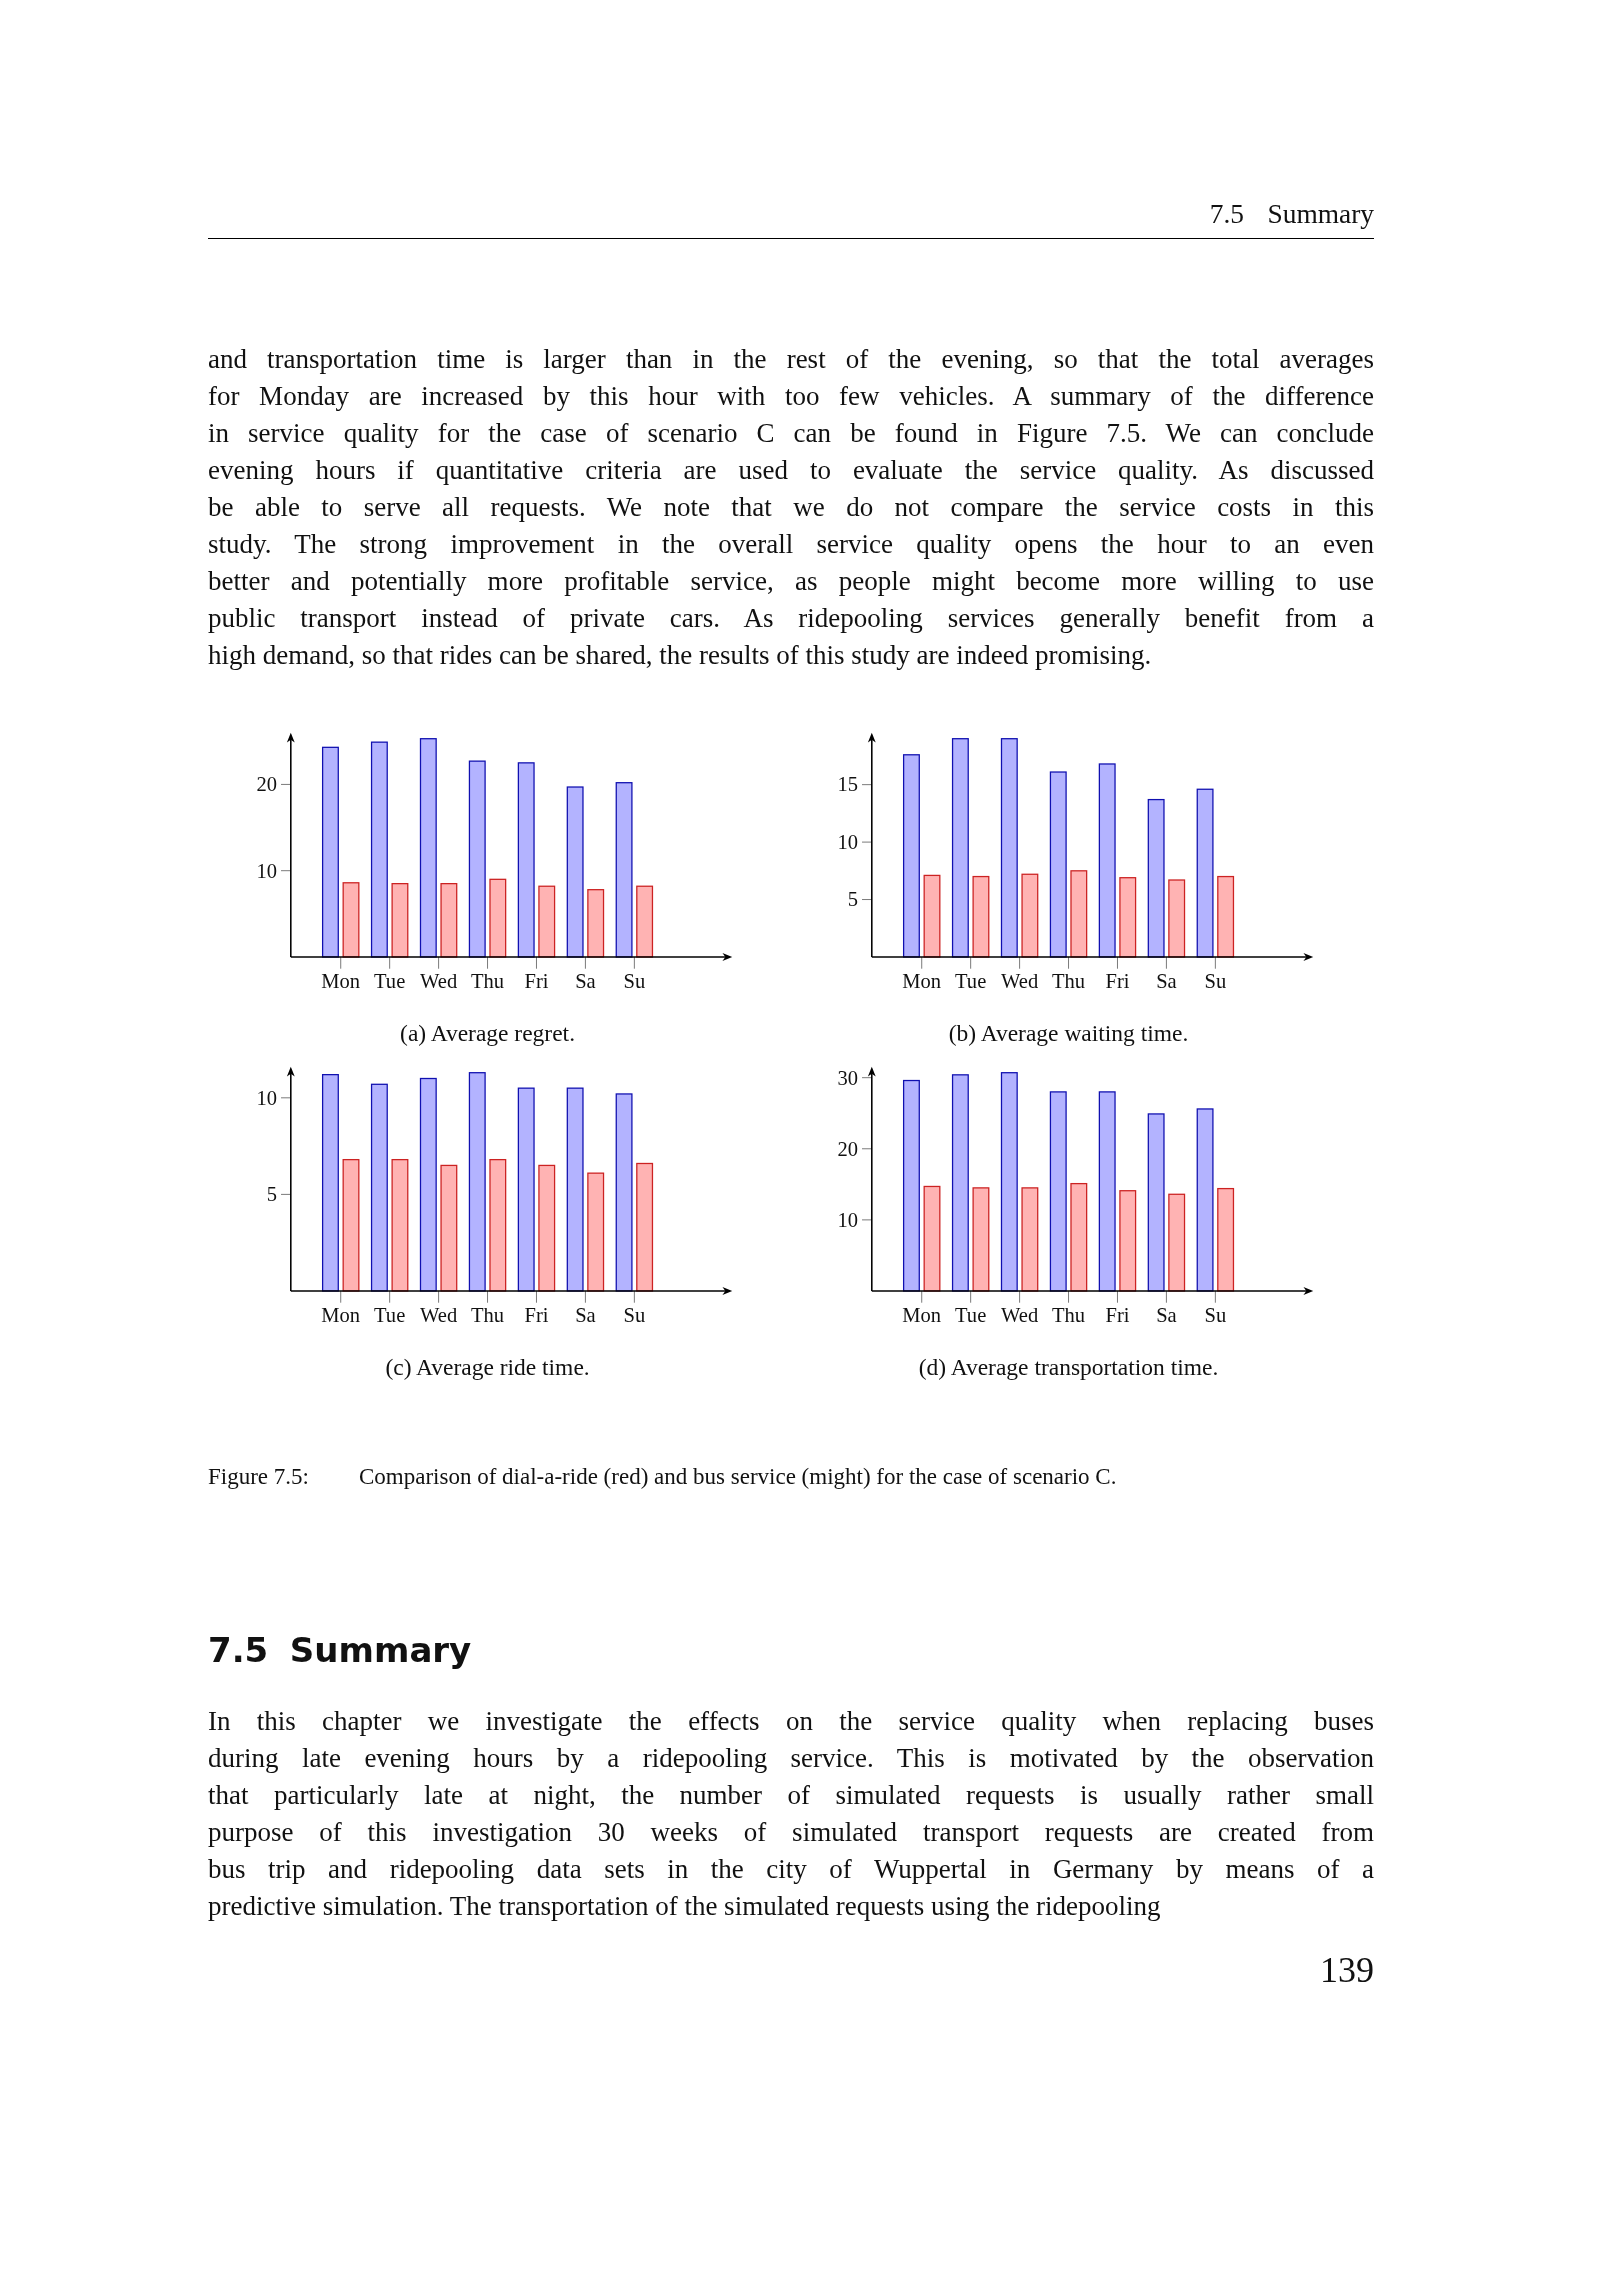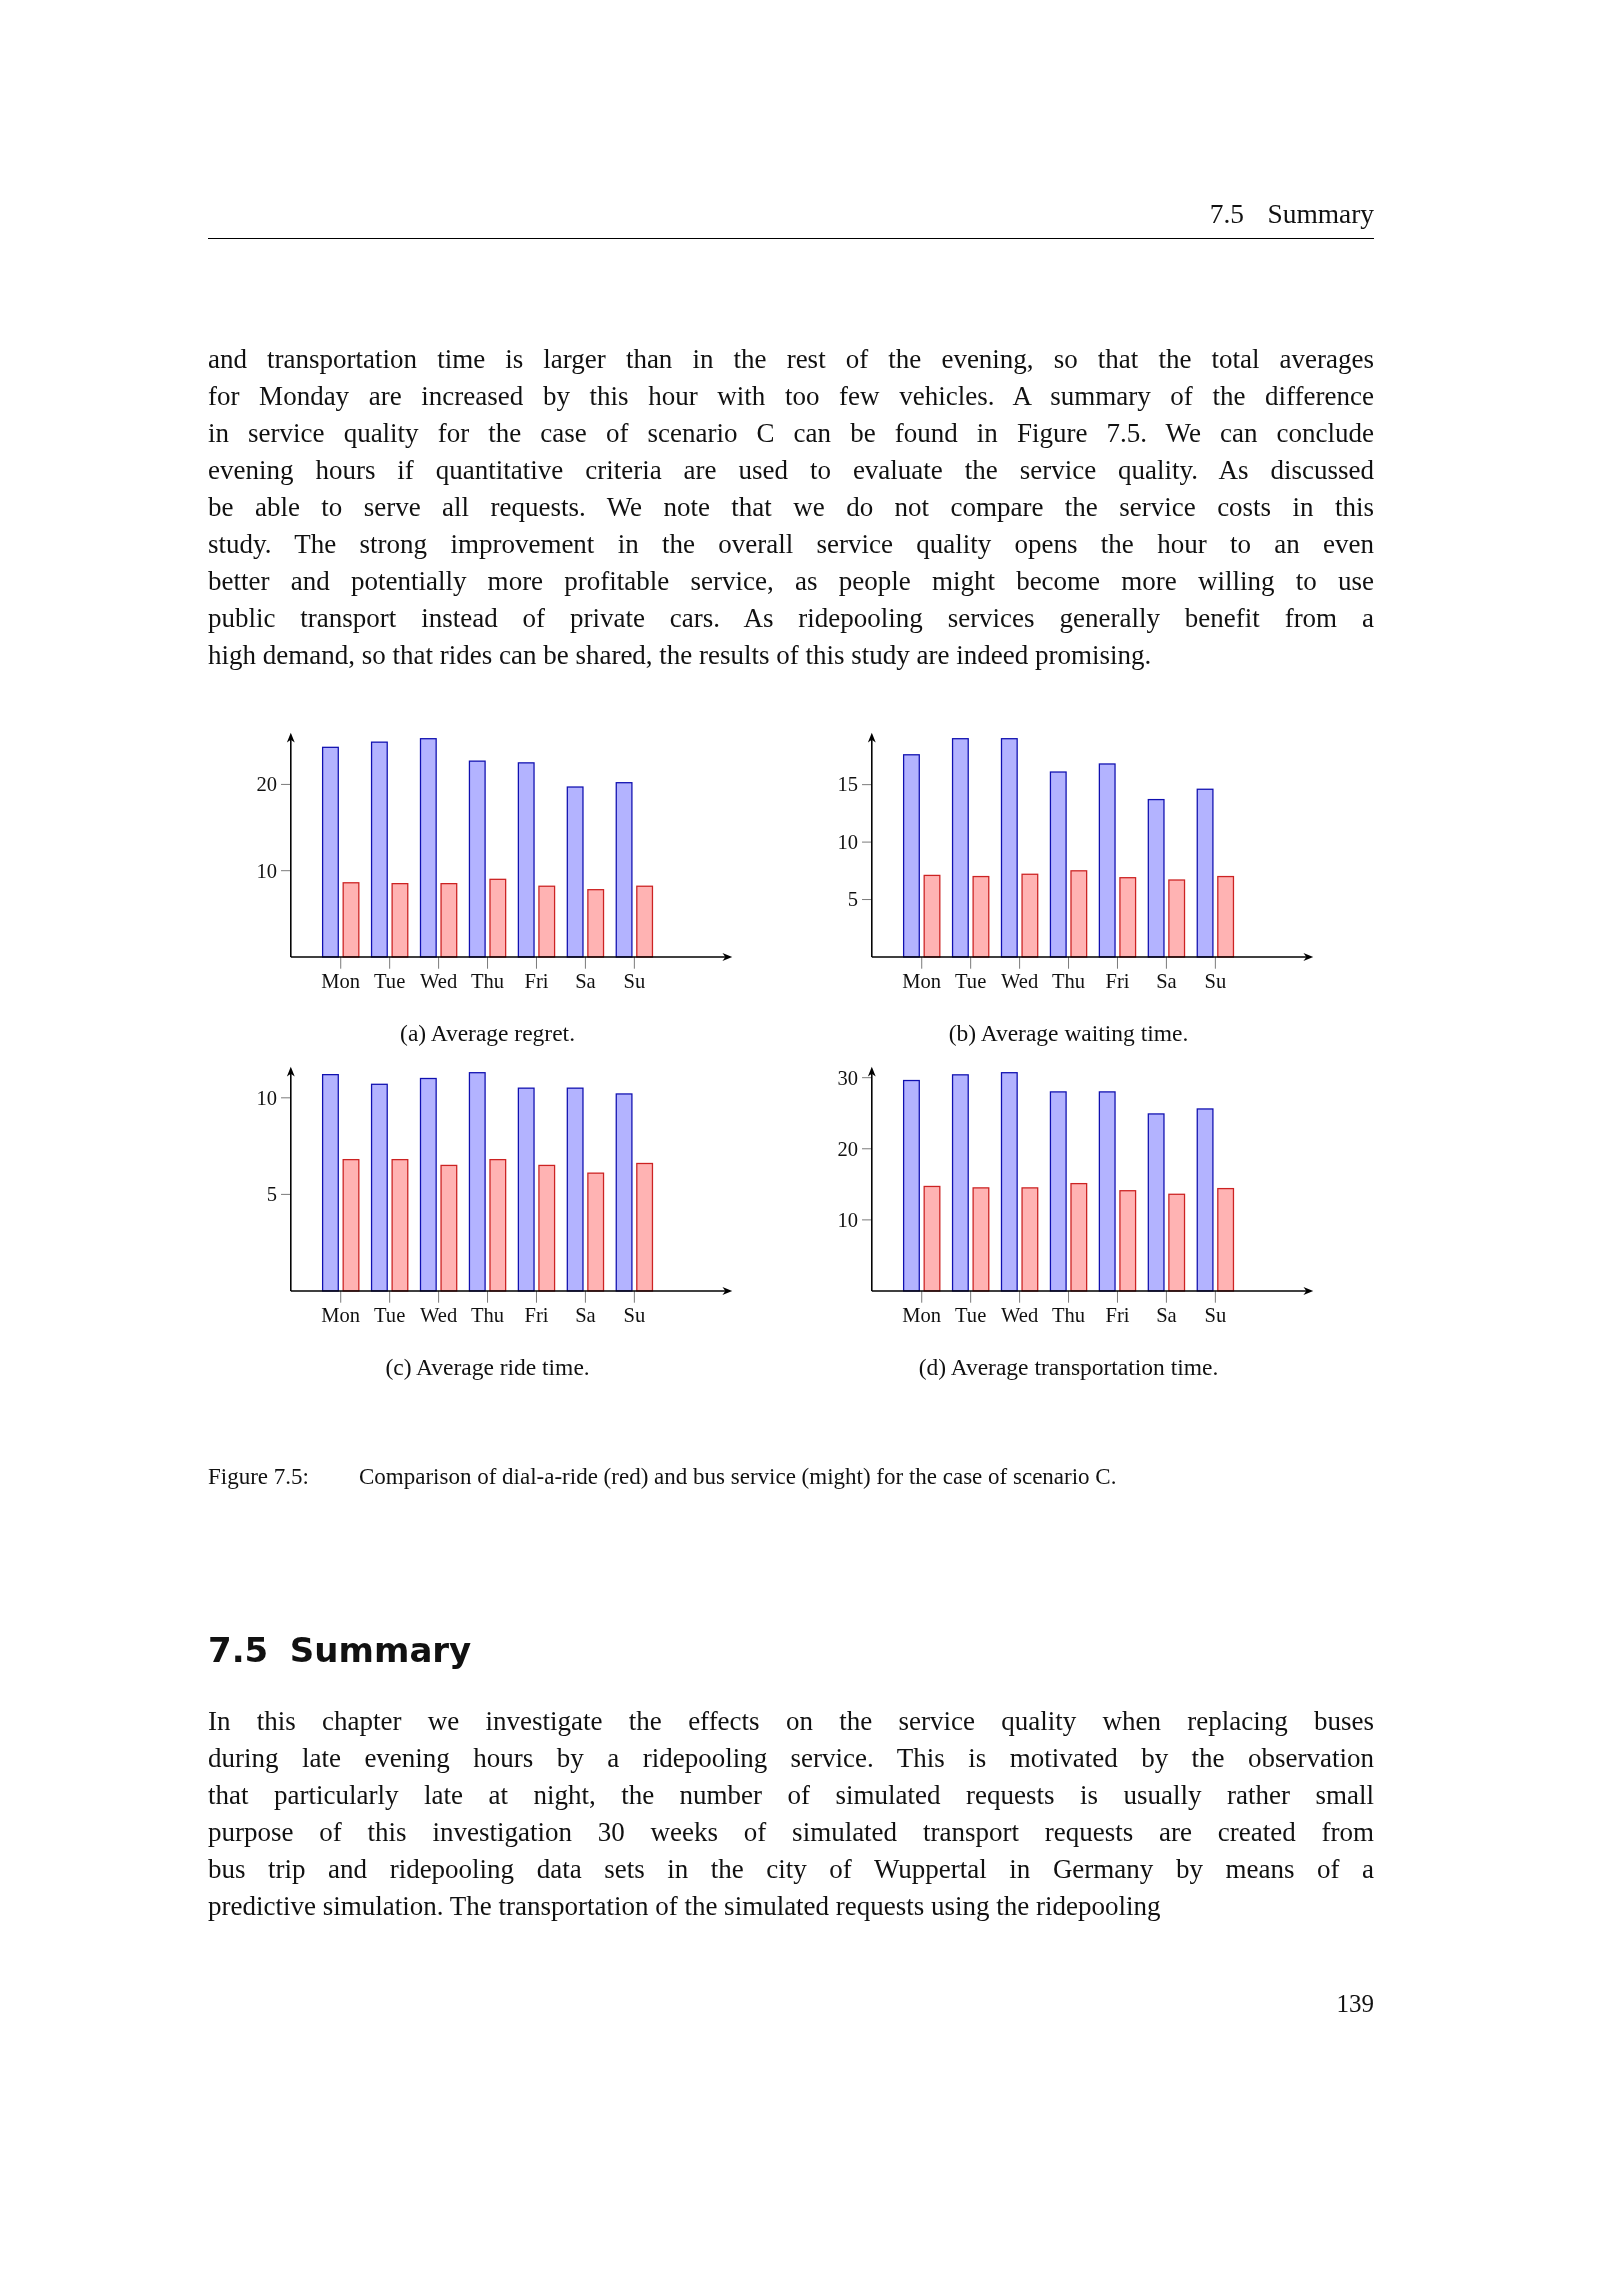--- a/index.html
+++ b/index.html
@@ -22,22 +22,22 @@
   .chart .tick-label, .chart .cat-label, .chart .subcaption {
          font-family: "Liberation Serif", serif; fill: #111; }
   .figure-caption { position: absolute; left: 208px; width: 1166px; top: 1458px;
          font-family: "Liberation Serif", serif; font-size: 23px; line-height: 37px; }
   .figure-caption .cap-label { position: absolute; left: 0; top: 0; }
   .figure-caption .cap-text { display: block; padding-left: 151px; text-align: justify; text-align-last: left; }
   .section-heading { position: absolute; left: 208px; top: 1630px;
          font-family: "DejaVu Sans", "Liberation Sans", sans-serif; font-weight: bold;
          font-size: 34px; }
   .section-heading .num { margin-right: 21.6px; }
-  .page-number { position: absolute; left: 1274px; width: 100px; top: 1990px;
-         text-align: right; font-family: "Liberation Serif", serif; font-size: 25px; }
+  .page-number { position: absolute; left: 1274px; width: 100px; top: 1949px;
+         text-align: right; font-family: "Liberation Serif", serif; font-size: 36px; }
 </style>
 </head>
 <body>
 
 <div class="running-head">
   <span class="num">7.5</span><span>Summary</span>
 </div>
 <div class="head-rule"></div>
 
 <div class="body-text" id="para-1">

